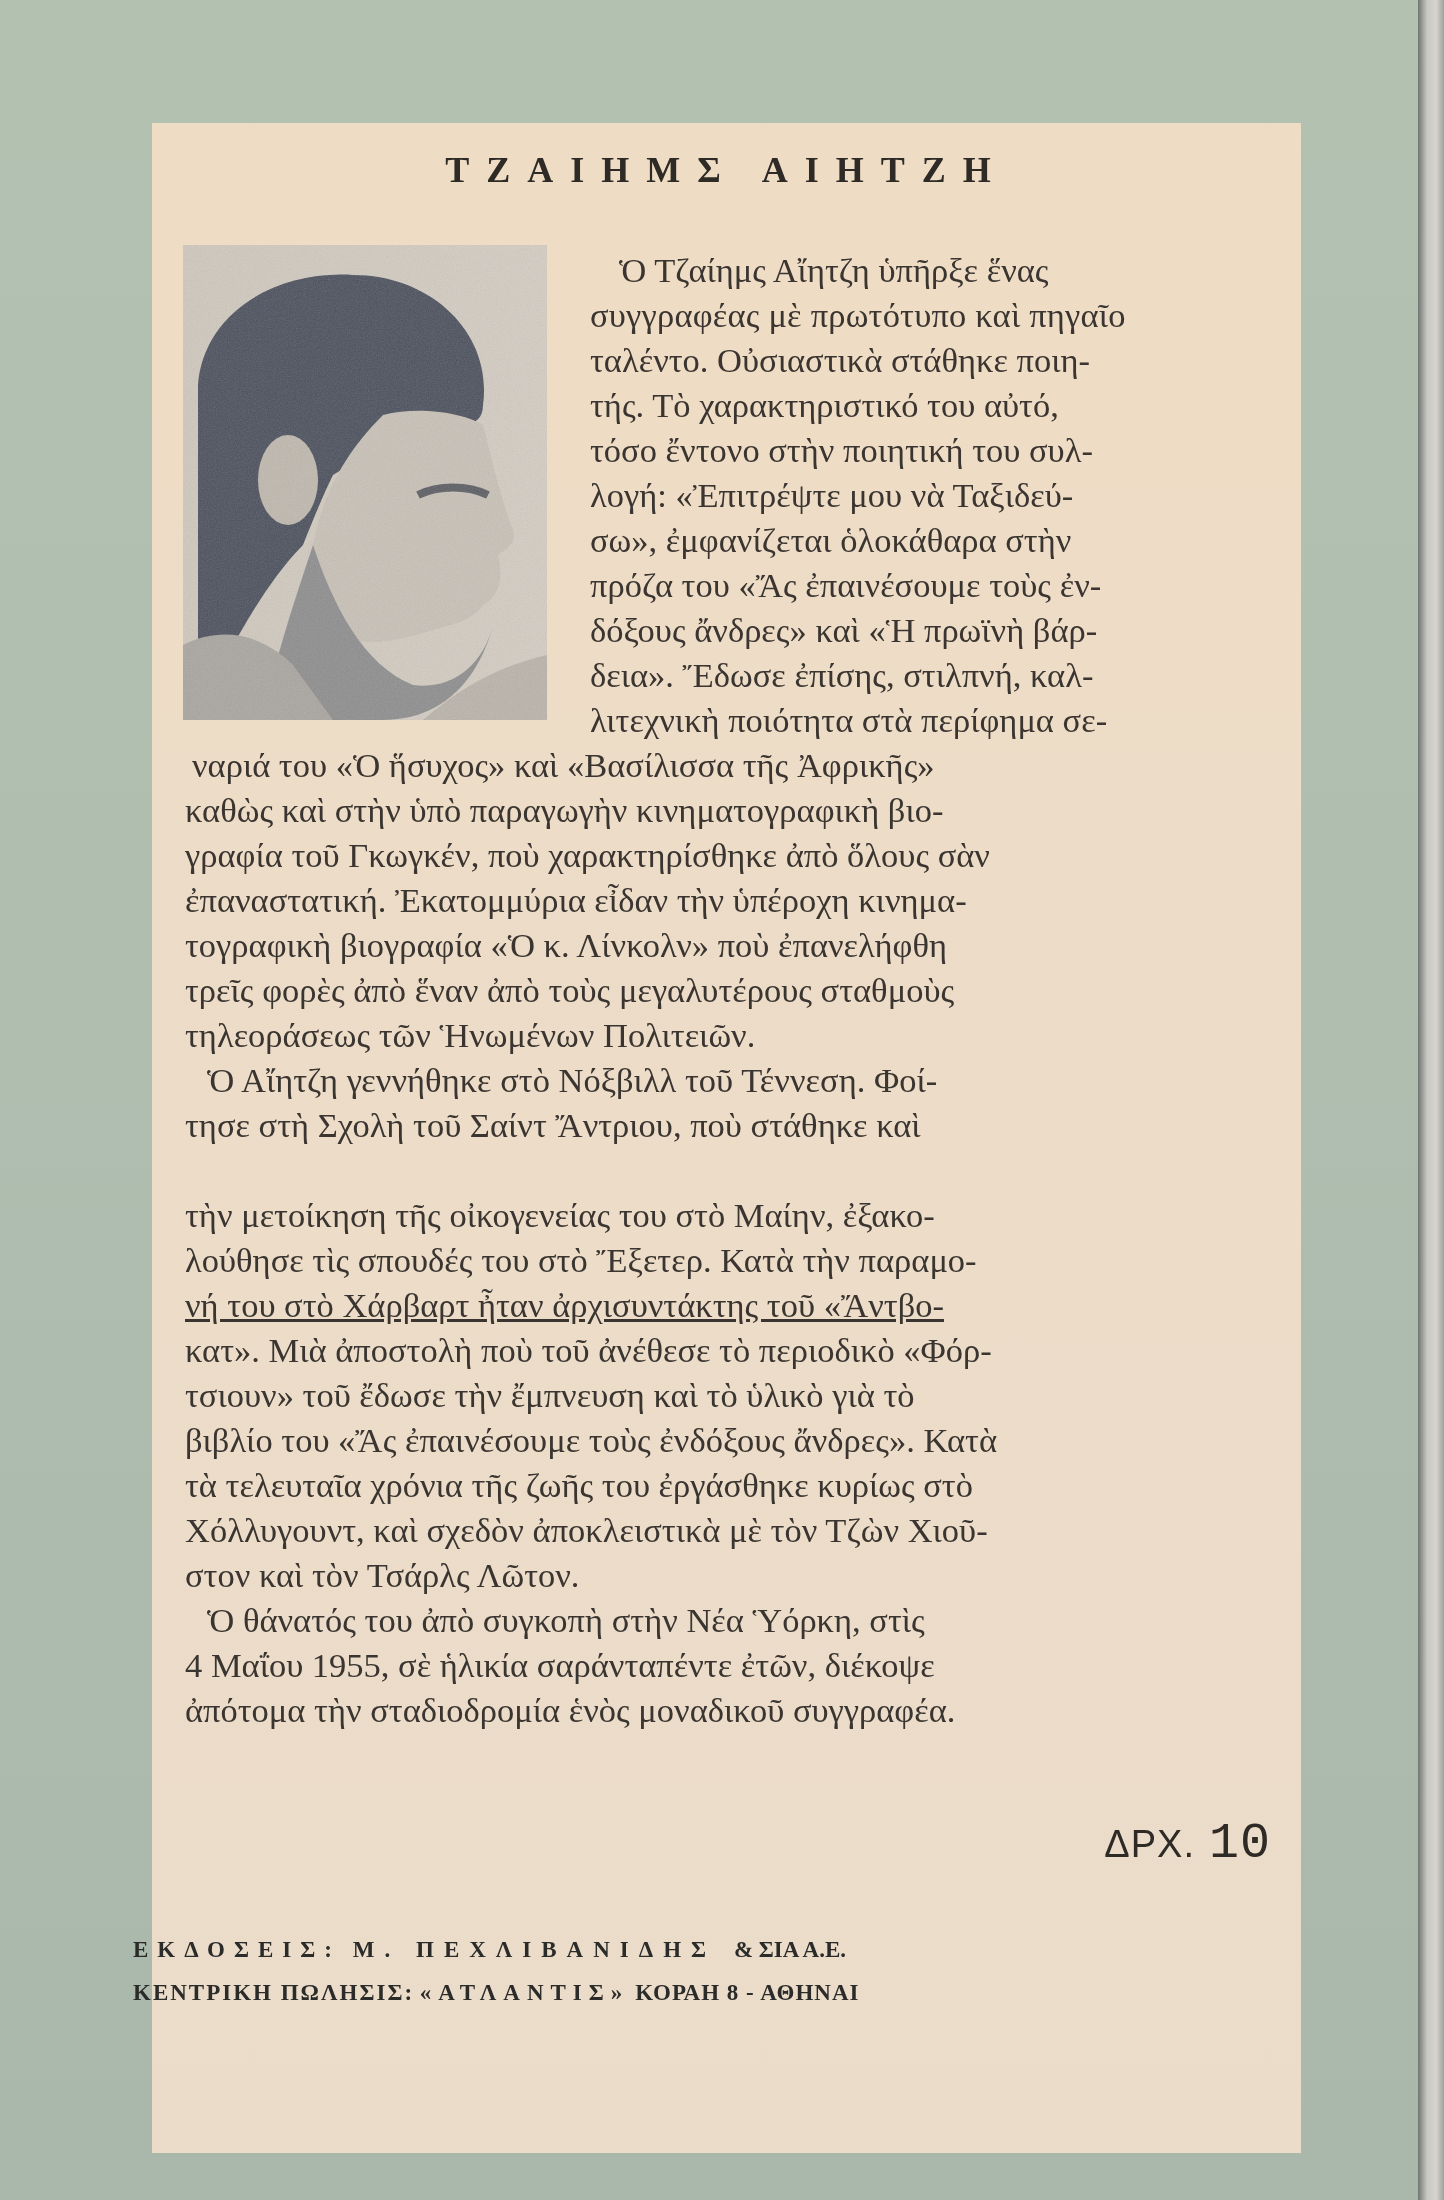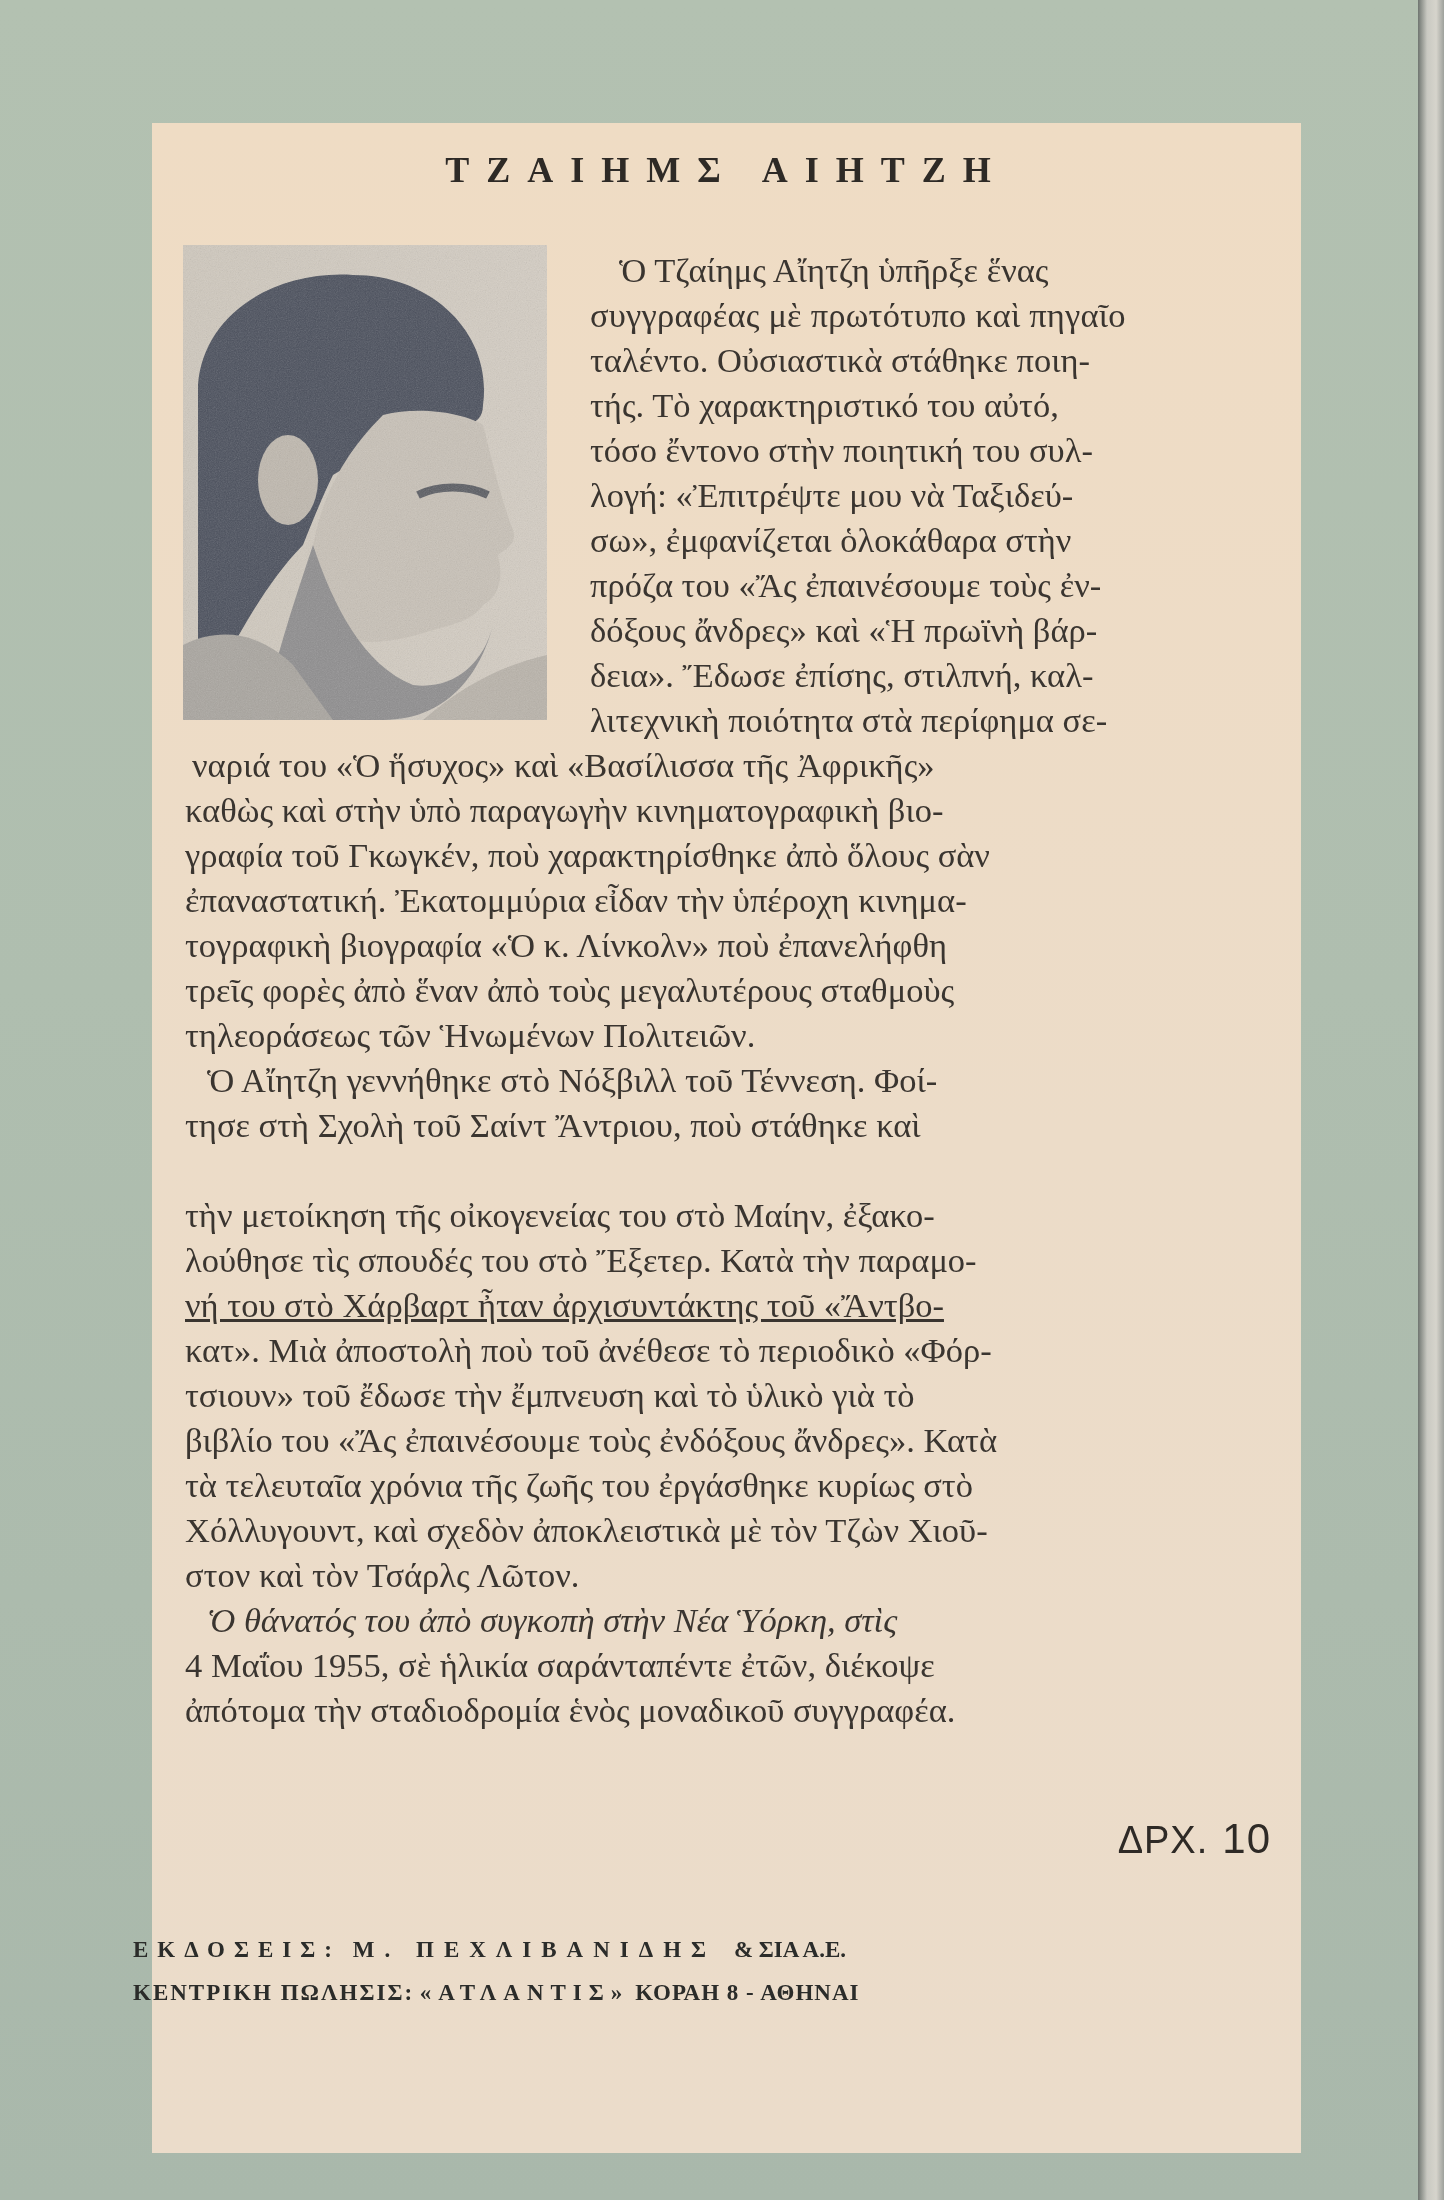--- a/index.html
+++ b/index.html
@@ -33,21 +33,21 @@
   .line {
     position:absolute; white-space:nowrap;
     font-family:"Liberation Serif","DejaVu Serif",serif;
     font-size:34.5px; color:#3a3530; line-height:44px;
   }
   .price {
     position:absolute; right:30px; top:1692px;
     font-family:"Liberation Sans","DejaVu Sans",sans-serif;
     font-size:38px; color:#2e2a26; letter-spacing:1px;
   }
-  .price .num { font-family:Liberation Sans, sans-serif; font-size:42px; margin-left:14px; }
+  .price .num { font-family:Liberation Mono, monospace; font-size:50px; margin-left:14px; }
   .footer-line {
     position:absolute; white-space:nowrap; color:#2b2c2a;
     font-family:"Liberation Serif","DejaVu Serif",serif; font-weight:bold;
     font-size:23px;
   }
 </style>
 </head>
 <body>
 
 <div class="cover"></div>
@@ -113,21 +113,21 @@
   <div class="line" style="left:33px;top:980px;">τησε στὴ Σχολὴ τοῦ Σαίντ Ἄντριου, ποὺ στάθηκε καὶ</div>
   <div class="line" style="left:33px;top:1070px;">τὴν μετοίκηση τῆς οἰκογενείας του στὸ Μαίην, ἐξακο-</div>
   <div class="line" style="left:33px;top:1115px;">λούθησε τὶς σπουδές του στὸ Ἔξετερ. Κατὰ τὴν παραμο-</div>
   <div class="line" style="left:33px;top:1160px;text-decoration:underline;">νή του στὸ Χάρβαρτ ἦταν ἀρχισυντάκτης τοῦ «Ἄντβο-</div>
   <div class="line" style="left:33px;top:1205px;">κατ». Μιὰ ἀποστολὴ ποὺ τοῦ ἀνέθεσε τὸ περιοδικὸ «Φόρ-</div>
   <div class="line" style="left:33px;top:1250px;">τσιουν» τοῦ ἔδωσε τὴν ἔμπνευση καὶ τὸ ὑλικὸ γιὰ τὸ</div>
   <div class="line" style="left:33px;top:1295px;">βιβλίο του «Ἄς ἐπαινέσουμε τοὺς ἐνδόξους ἄνδρες». Κατὰ</div>
   <div class="line" style="left:33px;top:1340px;">τὰ τελευταῖα χρόνια τῆς ζωῆς του ἐργάσθηκε κυρίως στὸ</div>
   <div class="line" style="left:33px;top:1385px;">Χόλλυγουντ, καὶ σχεδὸν ἀποκλειστικὰ μὲ τὸν Τζὼν Χιοῦ-</div>
   <div class="line" style="left:33px;top:1430px;">στον καὶ τὸν Τσάρλς Λῶτον.</div>
-  <div class="line" style="left:55px;top:1475px;font-style:italic;">Ὁ θάνατός του ἀπὸ συγκοπὴ στὴν Νέα Ὑόρκη, στὶς</div>
+  <div class="line" style="left:55px;top:1475px;">Ὁ θάνατός του ἀπὸ συγκοπὴ στὴν Νέα Ὑόρκη, στὶς</div>
   <div class="line" style="left:33px;top:1520px;">4 Μαΐου 1955, σὲ ἡλικία σαράνταπέντε ἐτῶν, διέκοψε</div>
   <div class="line" style="left:33px;top:1565px;">ἀπότομα τὴν σταδιοδρομία ἑνὸς μοναδικοῦ συγγραφέα.</div>
 
   <div class="price">
     <span>ΔΡΧ.</span><span class="num">10</span>
   </div>
 </div>
 
 <div class="footer-line" style="left:133px;top:1937px;">
   <span style="letter-spacing:9px;">ΕΚΔΟΣΕΙΣ:</span>

